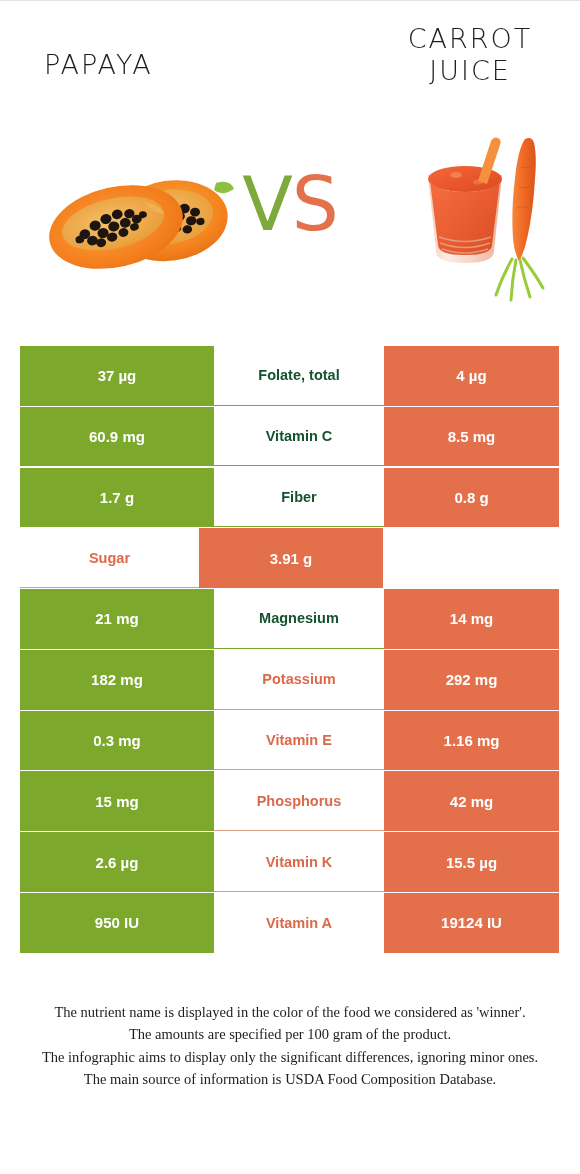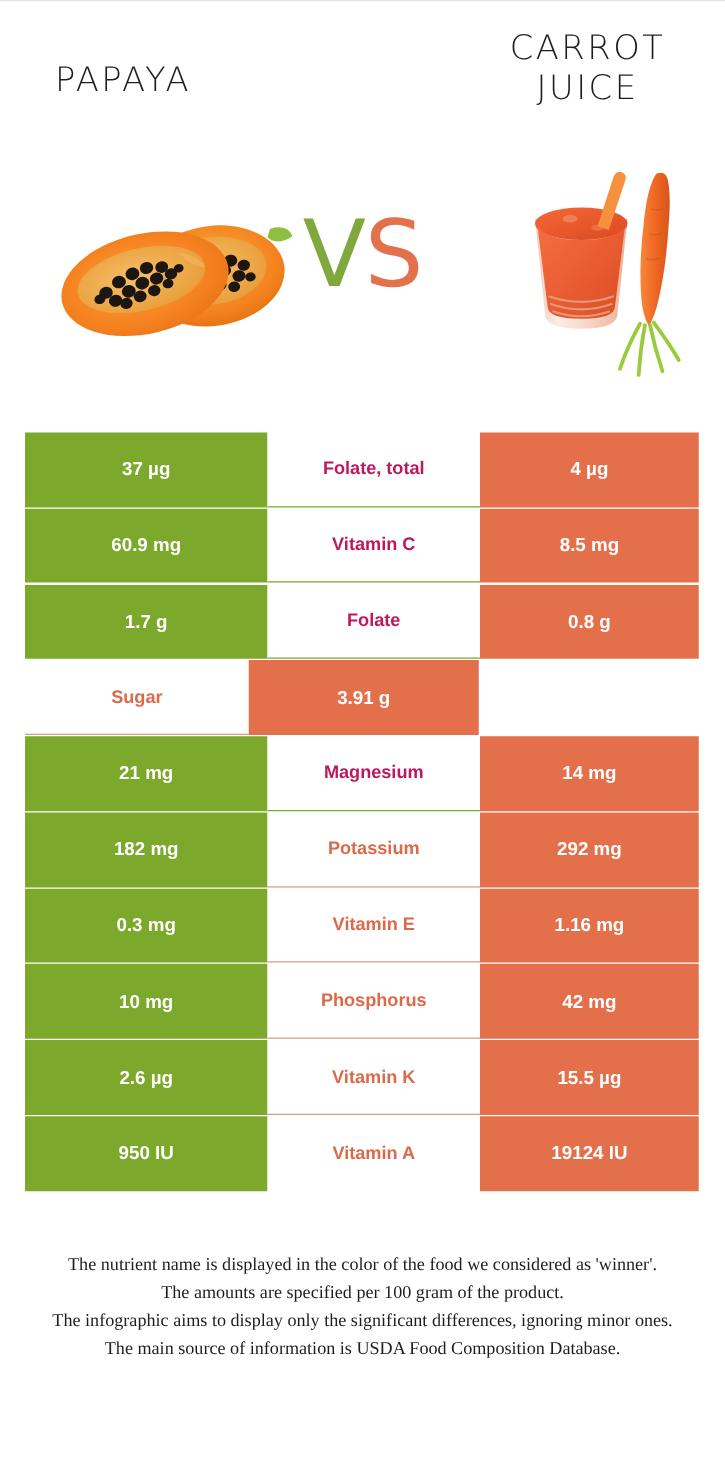--- a/index.html
+++ b/index.html
@@ -87,21 +87,21 @@
     width:179px;
     background:#ffffff;
     font-size:14.5px;
     font-weight:700;
   }
   .cell.right{
     width:184px;
     background:#E3704B;
     color:#ffffff;
   }
-  .row.win-left .cell.mid{color:#be185d;}
+  .row.win-left .cell.mid{color:#14532d;}
   .row.win-right .cell.mid{color:#DB6A4A;}
   .row.win-left  .cell.mid{border-bottom:1.2px solid #7CA82C;}
   .row.win-right .cell.mid{border-bottom:1.2px solid #DB9A82;}
   .row:last-child .cell.mid{border-bottom:none;}
 
   
   .footer{
     position:absolute;
     left:0; top:1000px;
     width:580px;
@@ -260,21 +260,21 @@
       <div class="cell mid">Folate, total</div>
       <div class="cell right">4 µg</div>
     </div>
     <div class="row win-left">
       <div class="cell left">60.9 mg</div>
       <div class="cell mid">Vitamin C</div>
       <div class="cell right">8.5 mg</div>
     </div>
     <div class="row win-left">
       <div class="cell left">1.7 g</div>
-      <div class="cell mid">Folate</div>
+      <div class="cell mid">Fiber</div>
       <div class="cell right">0.8 g</div>
     </div>
     <div class="row win-right">
       <div class="cell mid">Sugar</div>
       <div class="cell right">3.91 g</div>
     </div>
     <div class="row win-left">
       <div class="cell left">21 mg</div>
       <div class="cell mid">Magnesium</div>
       <div class="cell right">14 mg</div>
@@ -283,21 +283,21 @@
       <div class="cell left">182 mg</div>
       <div class="cell mid">Potassium</div>
       <div class="cell right">292 mg</div>
     </div>
     <div class="row win-right">
       <div class="cell left">0.3 mg</div>
       <div class="cell mid">Vitamin E</div>
       <div class="cell right">1.16 mg</div>
     </div>
     <div class="row win-right">
-      <div class="cell left">10 mg</div>
+      <div class="cell left">15 mg</div>
       <div class="cell mid">Phosphorus</div>
       <div class="cell right">42 mg</div>
     </div>
     <div class="row win-right">
       <div class="cell left">2.6 µg</div>
       <div class="cell mid">Vitamin K</div>
       <div class="cell right">15.5 µg</div>
     </div>
     <div class="row win-right">
       <div class="cell left">950 IU</div>

